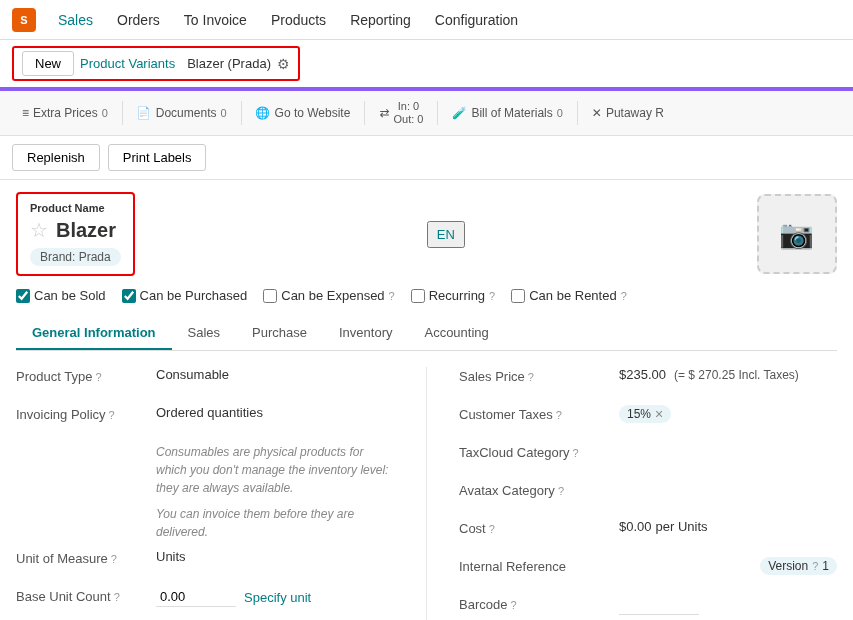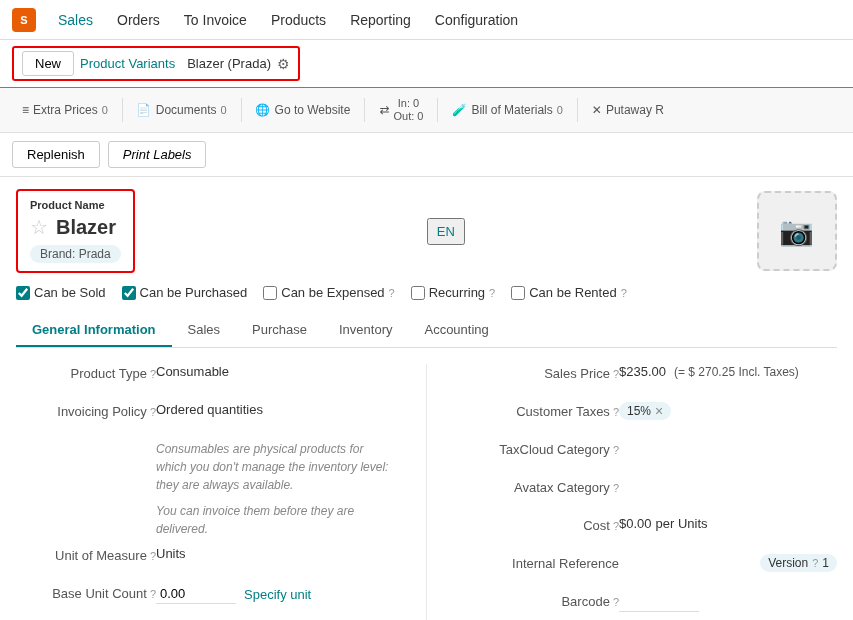--- a/index.html
+++ b/index.html
@@ -5,38 +5,38 @@
     * { box-sizing: border-box; margin: 0; padding: 0; }
     body { font-family: -apple-system, BlinkMacSystemFont, 'Segoe UI', sans-serif; font-size: 13px; color: #333; background: #fff; }
 
     
     .top-nav { display: flex; align-items: center; background: #fff; border-bottom: 1px solid #ddd; padding: 0 12px; height: 40px; gap: 4px; }
     .nav-logo { width: 24px; height: 24px; background: #e85d04; border-radius: 4px; display: flex; align-items: center; justify-content: center; color: white; font-size: 11px; font-weight: bold; margin-right: 8px; flex-shrink: 0; }
     .nav-item { padding: 4px 10px; cursor: pointer; border-radius: 4px; font-size: 14px; color: #333; }
     .nav-item.active { color: #017e84; font-weight: 500; }
 
     
-    .breadcrumb-bar { display: flex; align-items: flex-end; padding: 6px 12px; background: #fff; border-bottom: 1px solid #8b5cf6; gap: 8px; }
+    .breadcrumb-bar { display: flex; align-items: flex-end; padding: 6px 12px; background: #fff; border-bottom: 4px solid #8b5cf6; gap: 8px; }
     .btn-new { border: 1px solid #ccc; background: #fff; padding: 4px 12px; border-radius: 3px; cursor: pointer; font-size: 13px; }
     .breadcrumb-link { color: #017e84; font-size: 13px; cursor: pointer; }
     .breadcrumb-divider { color: #999; }
     .breadcrumb-current { color: #333; font-size: 13px; }
     .gear-icon { cursor: pointer; color: #666; font-size: 14px; }
     .breadcrumb-box { border: 2px solid #e00; border-radius: 3px; padding: 3px 8px; display: flex; align-items: center; gap: 6px; }
 
     
     .action-bar { display: flex; align-items: center; padding: 4px 12px; background: #f8f8f8; border-bottom: 1px solid #e0e0e0; gap: 2px; overflow-x: auto; }
     .action-btn { display: flex; align-items: center; gap: 4px; padding: 5px 10px; border: none; background: none; cursor: pointer; font-size: 12px; color: #555; border-radius: 3px; white-space: nowrap; }
     .action-btn .count { font-size: 11px; color: #777; }
     .action-sep { width: 1px; background: #ddd; height: 24px; margin: 0 2px; }
 
     
     .form-actions { display: flex; align-items: center; padding: 8px 12px; gap: 8px; border-bottom: 1px solid #e0e0e0; }
     .btn-replenish { background: #fff; border: 1px solid #ccc; padding: 5px 14px; border-radius: 3px; cursor: pointer; font-size: 13px; font-weight: 500; }
-    .btn-print { background: #fff; border: 1px solid #ccc; padding: 5px 14px; border-radius: 3px; cursor: pointer; font-size: 13px; font-style: italic; }
+    .btn-print { background: #fff; border: 1px solid #ccc; padding: 5px 14px; border-radius: 3px; cursor: pointer; font-size: 13px; }
 
     
     .product-form { padding: 12px 16px; }
     .product-header { display: flex; align-items: center; gap: 0; margin-bottom: 12px; }
     .product-name-box { border: 2px solid #e00; border-radius: 4px; padding: 8px 12px; flex: 0 0 auto; }
     .product-name-label { font-size: 11px; font-weight: 600; color: #333; margin-bottom: 4px; }
     .product-name-row { display: flex; align-items: center; gap: 8px; }
     .star-icon { color: #ccc; font-size: 20px; cursor: pointer; }
     .product-name-text { font-size: 20px; font-weight: 600; color: #333; }
     .brand-badge { background: #e8f4f8; border-radius: 12px; padding: 2px 10px; font-size: 12px; color: #555; margin-top: 6px; display: inline-block; }
@@ -52,21 +52,21 @@
 
     
     .tabs { display: flex; border-bottom: 1px solid #ddd; margin-bottom: 16px; }
     .tab { padding: 8px 16px; cursor: pointer; font-size: 13px; color: #555; border-bottom: 2px solid transparent; }
     .tab.active { color: #017e84; border-bottom: 2px solid #017e84; font-weight: 700; }
 
     
     .form-columns { display: flex; gap: 32px; }
     .form-col { flex: 1; }
     .form-row { display: flex; align-items: flex-start; margin-bottom: 10px; min-height: 28px; }
-    .form-label { width: 140px; flex-shrink: 0; font-size: 13px; color: #555; padding-top: 2px; display: flex; align-items: center; gap: 3px; justify-content: flex-end; }
+    .form-label { width: 140px; flex-shrink: 0; font-size: 13px; color: #555; padding-top: 2px; display: flex; align-items: center; gap: 3px; }
     .form-value { flex: 1; font-size: 13px; color: #333; }
     .form-value input { border: none; border-bottom: 1px solid #ddd; outline: none; font-size: 13px; padding: 2px 4px; width: 80px; }
     .form-hint { font-size: 12px; color: #888; font-style: italic; line-height: 1.5; margin-bottom: 8px; margin-left: 140px; }
 
     
     .tax-tag { display: inline-flex; align-items: center; gap: 4px; background: #e8f4f8; border-radius: 12px; padding: 2px 8px; font-size: 12px; color: #333; }
     .tax-tag .remove { cursor: pointer; color: #888; font-size: 14px; line-height: 1; }
 
     
     .col-divider { width: 1px; background: #e8e8e8; flex-shrink: 0; }

